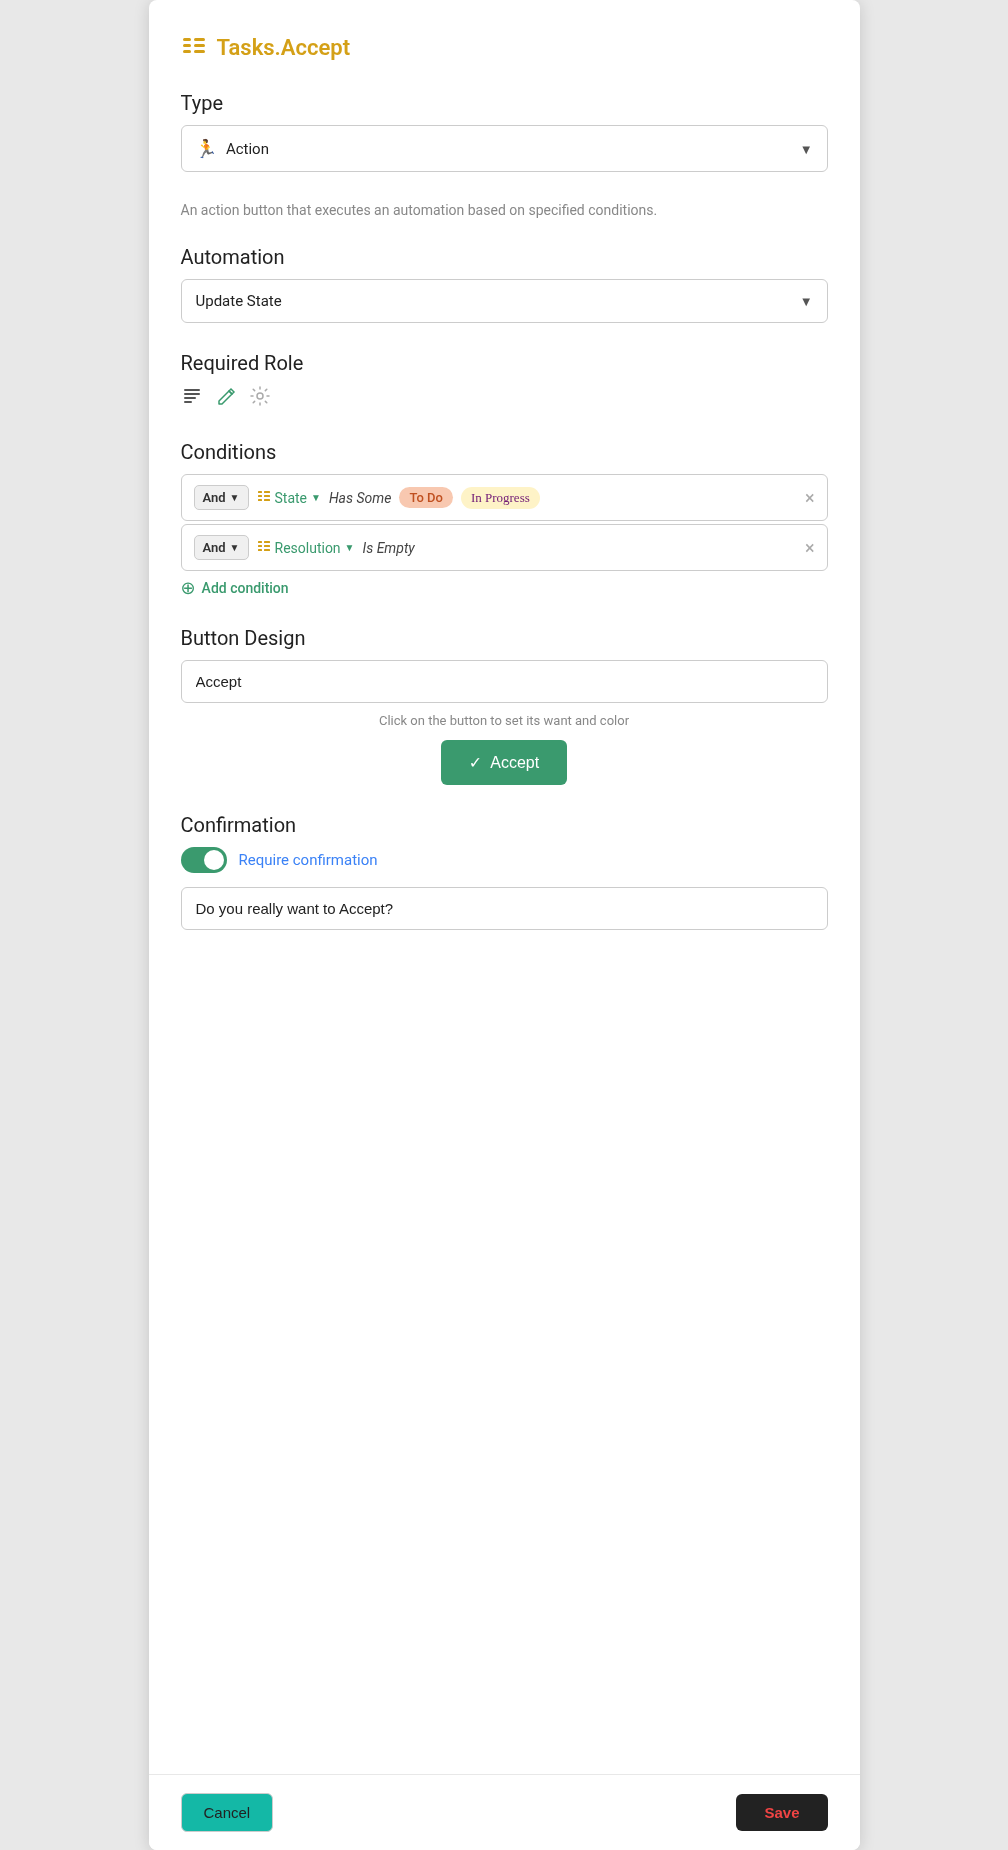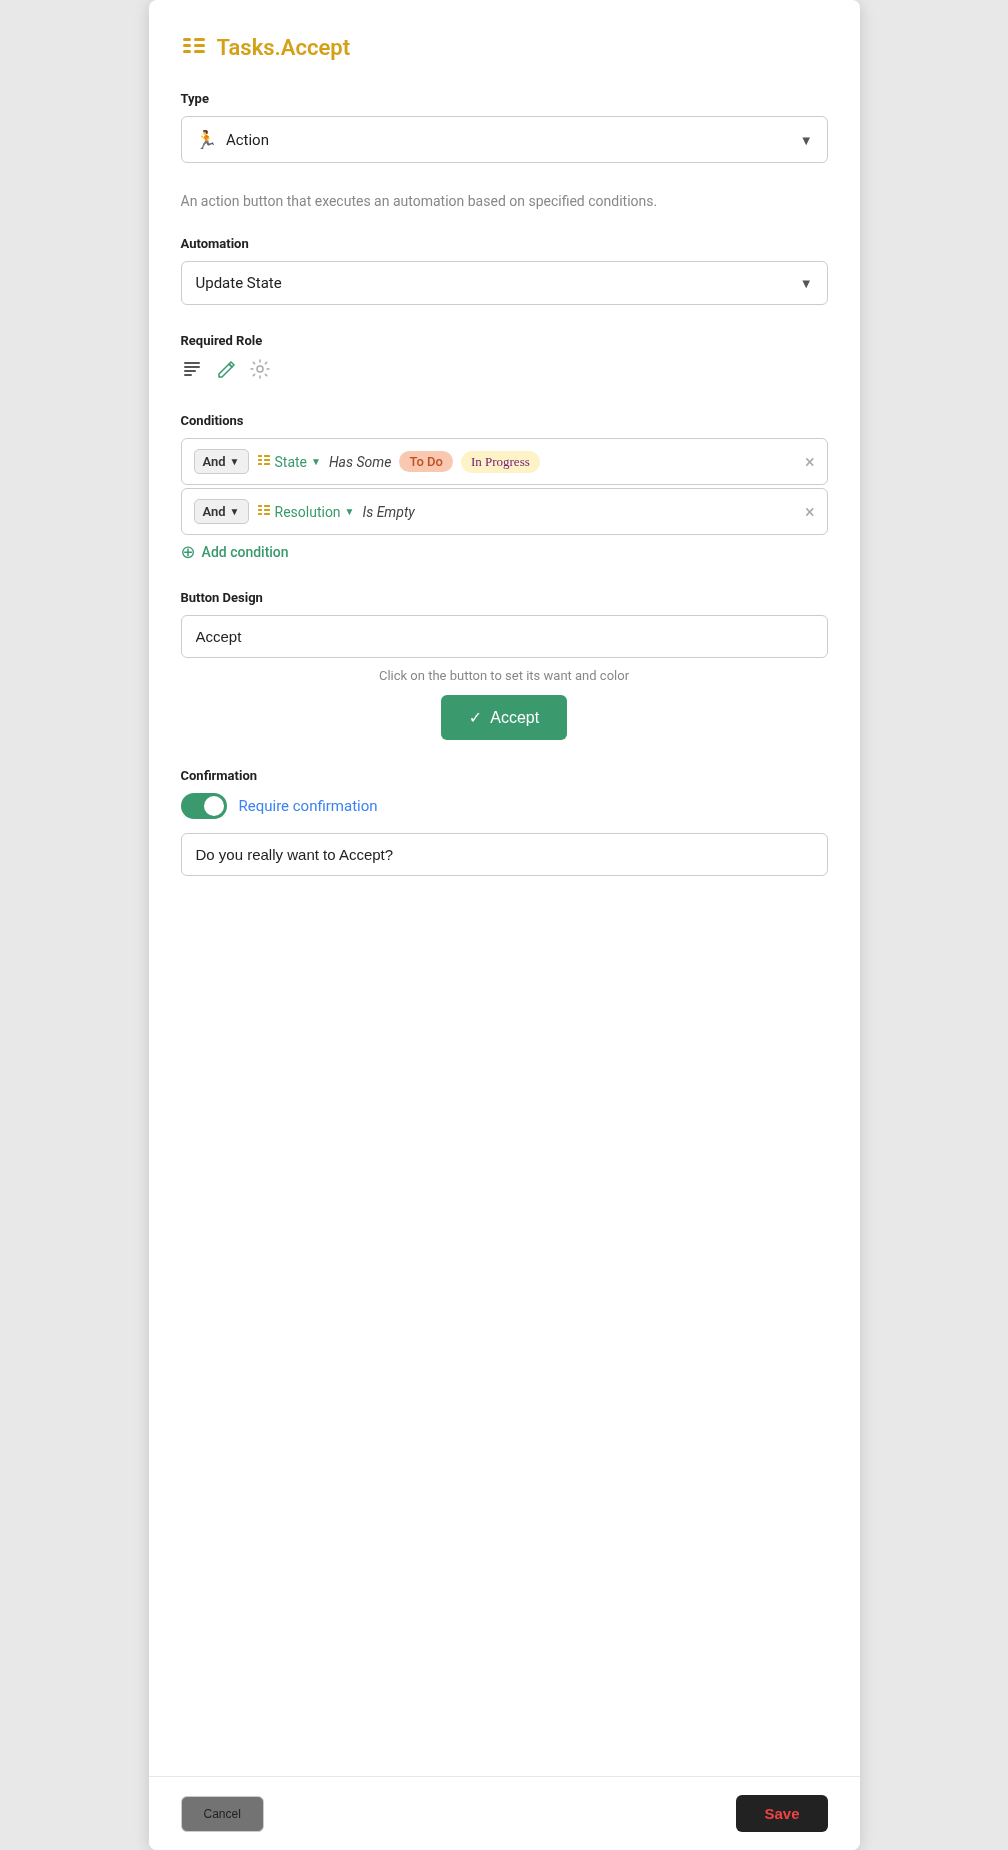--- a/index.html
+++ b/index.html
@@ -29,22 +29,22 @@
     .page-header-icon {
       color: #d4a017;
       font-size: 22px;
     }
     .page-title {
       color: #d4a017;
       font-size: 22px;
       font-weight: 600;
     }
     .section-label {
-      font-size: 13px;
-      font-weight: 700;
+      font-size: 20px;
+      font-weight: 400;
       color: #222;
       margin-bottom: 10px;
     }
     .section {
       margin-bottom: 28px;
     }
     .select-wrapper {
       position: relative;
       border: 1.5px solid #ccc;
       border-radius: 6px;
@@ -234,22 +234,22 @@
       justify-content: space-between;
       align-items: center;
       border-top: 1px solid #e8e8e8;
       background: #fff;
       border-radius: 0 0 8px 8px;
     }
     .btn-cancel {
       padding: 10px 22px;
       border: 1.5px solid #ccc;
       border-radius: 6px;
-      background: #737373;
-      font-size: 12px;
+      background: #14b8a6;
+      font-size: 15px;
       color: #222;
       cursor: pointer;
     }
     .btn-save {
       padding: 10px 28px;
       background: #222;
       color: #ef4444;
       border: none;
       border-radius: 6px;
       font-size: 15px;

